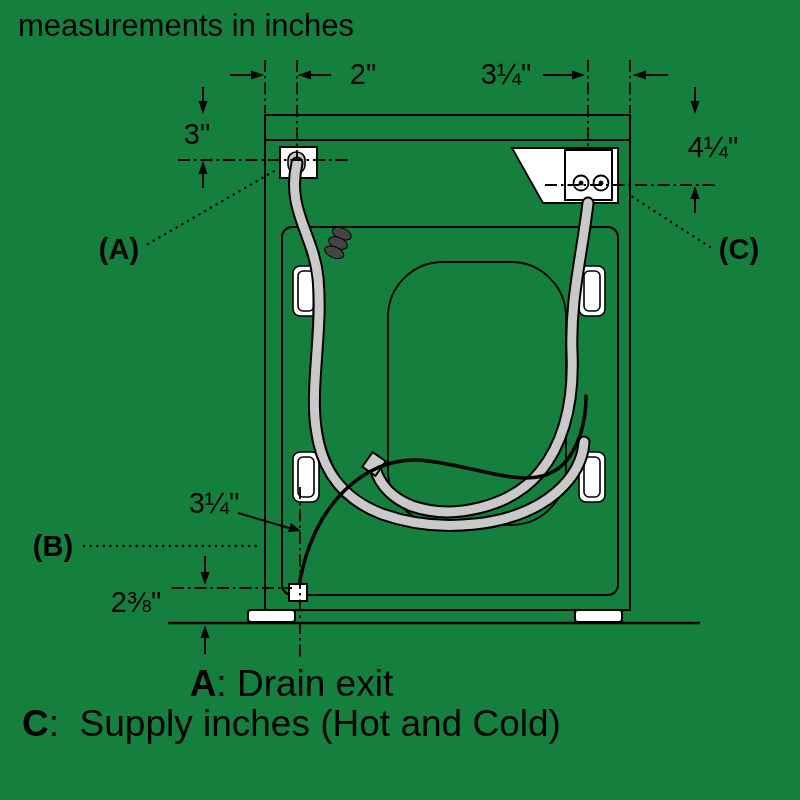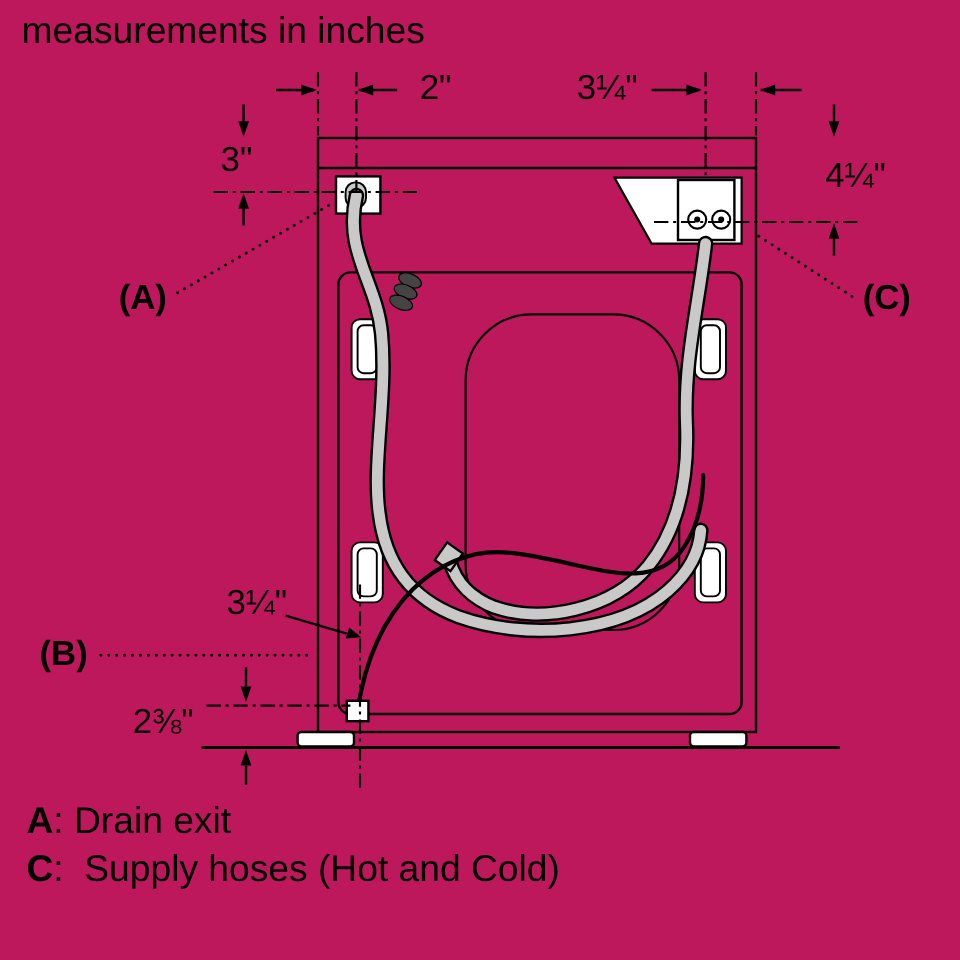--- a/index.html
+++ b/index.html
@@ -1,28 +1,28 @@
 <!DOCTYPE html>
 <html><head>
 <meta charset="utf-8">
 <style>
   html,body { margin:0; padding:0; background:#ffffff; }
   .stage {
-    position:relative; width:800px; height:800px; background:#be185d;
+    position:relative; width:800px; height:800px; background:#15803d;
     font-family:"Liberation Sans", "DejaVu Sans", sans-serif; color:#000;
     overflow:hidden;
   }
   .stage svg { position:absolute; left:0; top:0; }
   .overlay { position:absolute; white-space:nowrap; color:#000; }
   .ctr { transform:translate(-50%,-50%); }
   .title-text { font-size:31px; }
   .dim-label { font-size:29px; }
   .callout-label { font-size:29px; font-weight:bold; }
   .legend { position:absolute; left:22px; top:664px; }
-  .legend-row { font-size:31px; line-height:40px; }
+  .legend-row { font-size:37px; line-height:40px;text-align:center; }
   .legend-key { font-weight:bold; }
   .legend-sep, .legend-desc { white-space:pre; font-weight:normal; }
 </style>
 </head>
 <body>
 
 <div class="stage">
 
   <svg width="800" height="800" viewBox="0 0 800 800">
 
@@ -146,17 +146,17 @@
 
   <div class="overlay callout-label ctr" style="left:119px; top:249px;">(A)</div>
   <div class="overlay callout-label ctr" style="left:53px; top:546px;">(B)</div>
   <div class="overlay callout-label ctr" style="left:739px; top:249px;">(C)</div>
 
   <div class="legend">
     <div class="legend-row">
       <span class="legend-key">A</span><span class="legend-sep">: </span><span class="legend-desc">Drain exit</span>
     </div>
     <div class="legend-row">
-      <span class="legend-key">C</span><span class="legend-sep">: </span><span class="legend-desc"> Supply hoses (Hot and Cold)</span>
+      <span class="legend-key">C</span><span class="legend-sep">: </span><span class="legend-desc"> Supply inches (Hot and Cold)</span>
     </div>
   </div>
 
 </div>
 
 </body></html>

